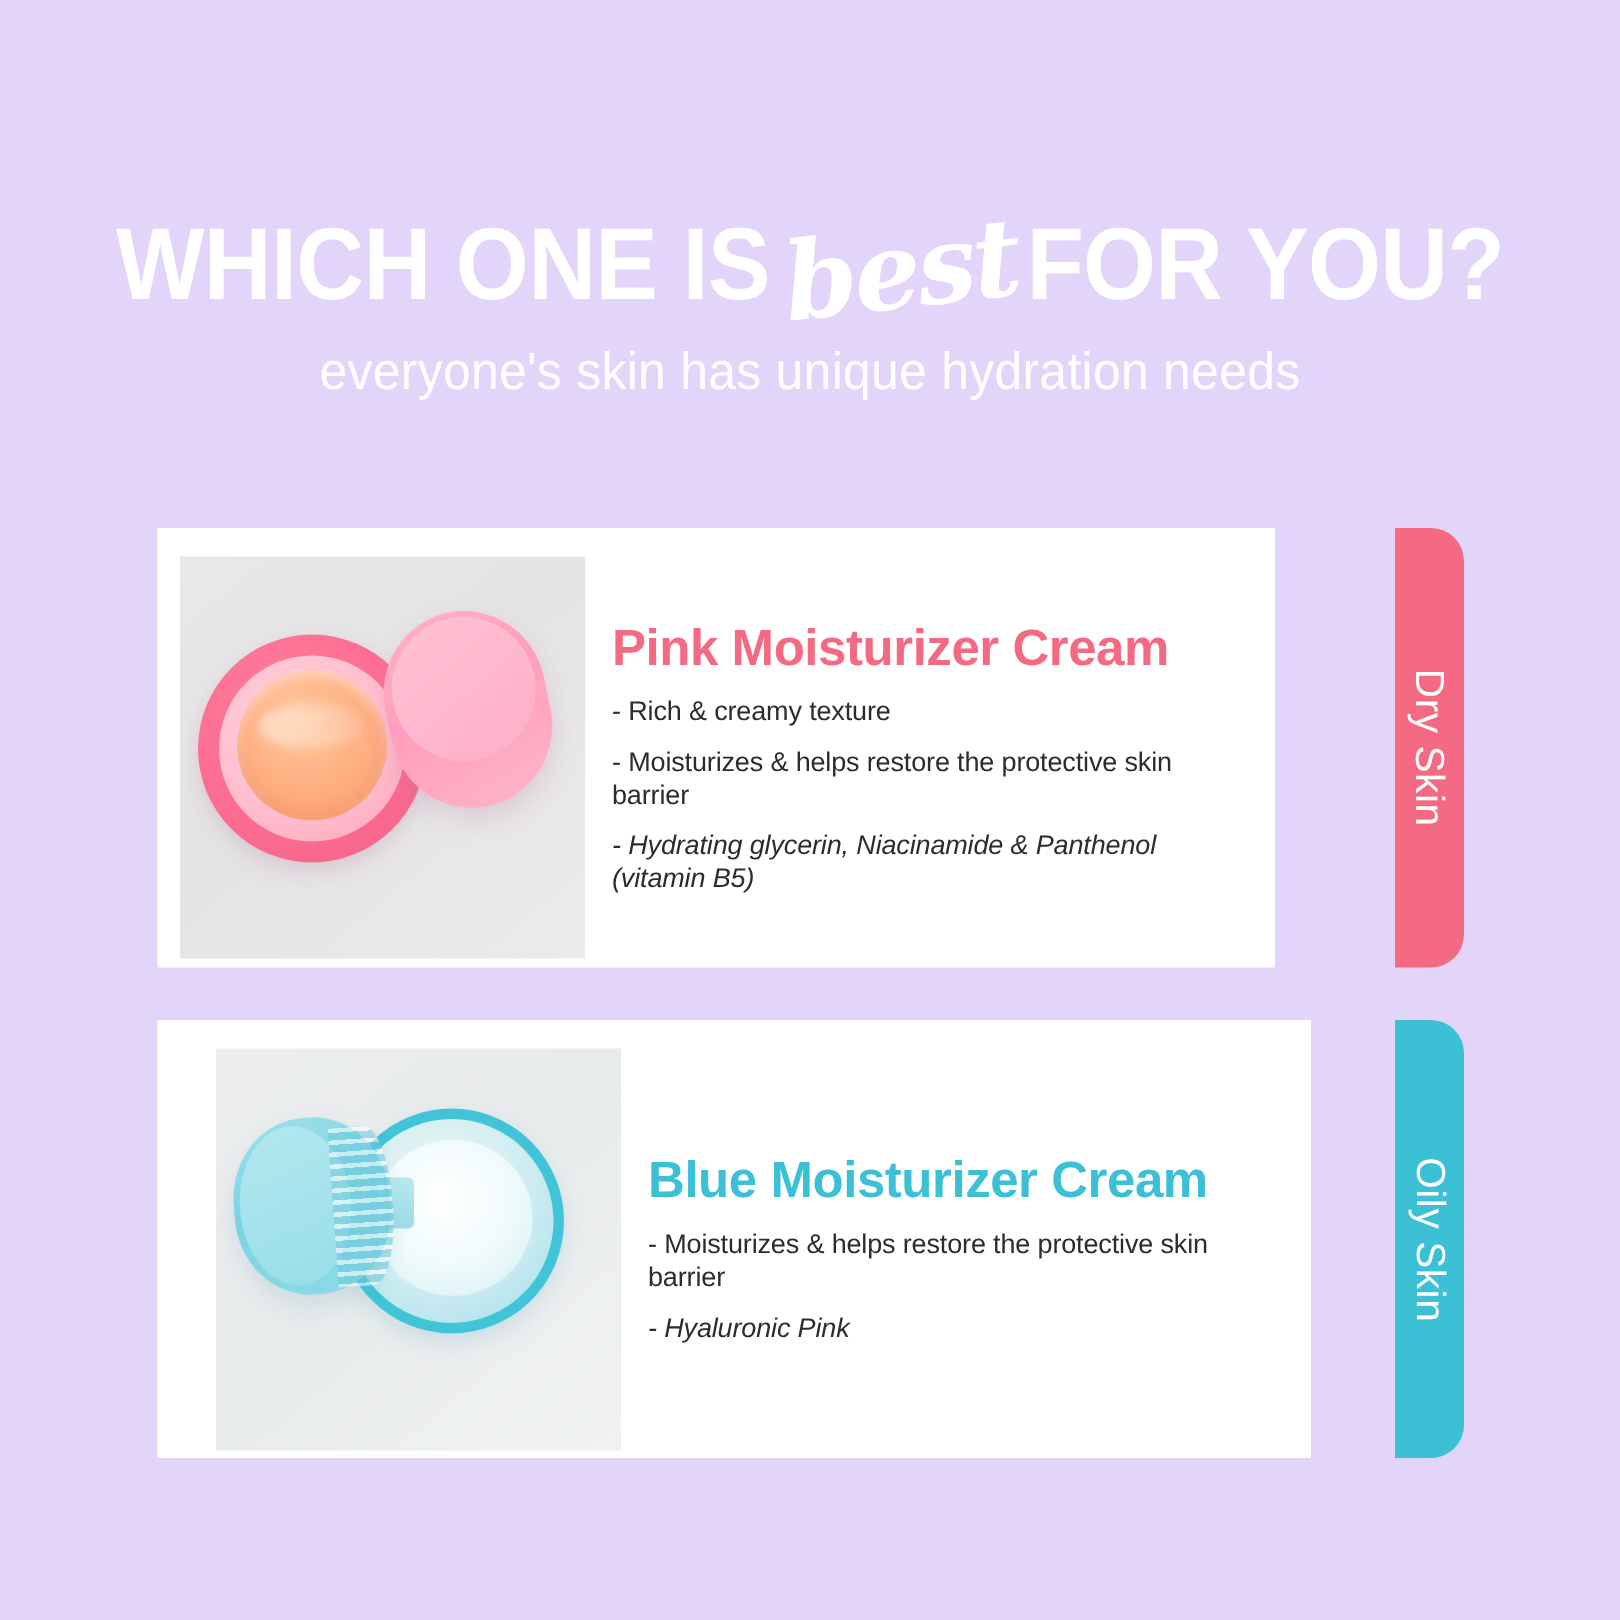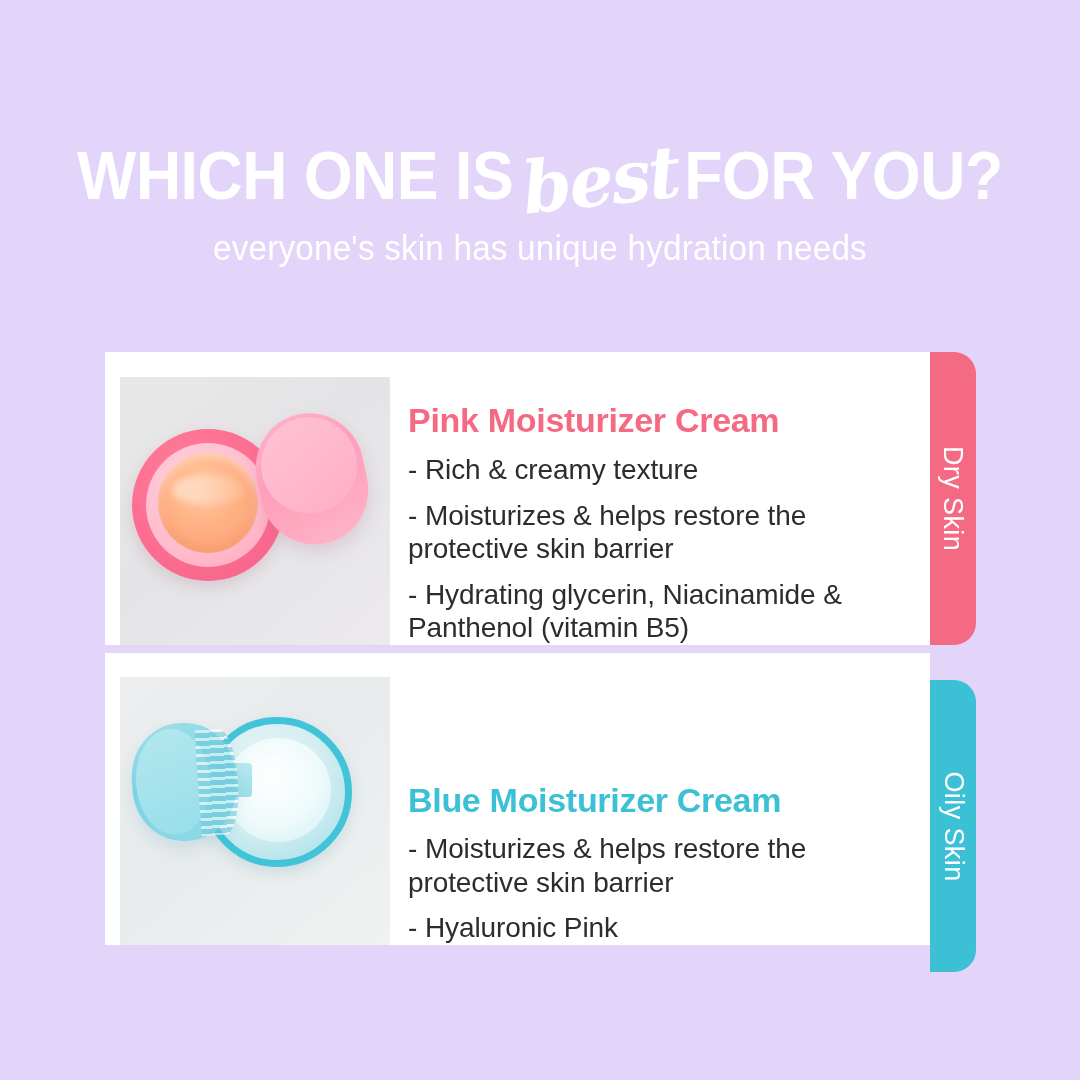--- a/index.html
+++ b/index.html
@@ -59,27 +59,27 @@
     font-weight: 400;
     letter-spacing: 0.2px;
     line-height: 1;
     transform: scaleX(0.95);
   }
 
   
   .card {
     position: absolute;
     left: 105px;
-    width: 825px;
+    width: 745px;
     background: #ffffff;
     display: flex;
-    align-items: flex-end;
+    align-items: center;
   }
   #card-pink { top: 352px; height: 293px; }
-  #card-blue { top: 653px; height: 292px; }
+  #card-blue { top: 680px; height: 292px; padding-left: 24px; }
 
   .card-photo {
     width: 270px;
     height: 268px;
     margin: 13px 0 0 15px;
     flex: 0 0 auto;
     position: relative;
     overflow: hidden;
   }
 
@@ -211,26 +211,26 @@
     letter-spacing: -0.3px;
     line-height: 1.05;
     white-space: nowrap;
   }
   .title-pink { color: #f56a83; }
   .title-blue { color: #3cc0d6; }
 
   .feature {
     margin: 0 0 12px 0;
     color: #2c2c2c;
-    font-size: 28px;
+    font-size: 18px;
     font-weight: 400;
     line-height: 1.2;
     letter-spacing: -0.1px;
   }
-  .feature:last-child { margin-bottom: 0; }
+  .feature:last-child { margin-bottom: 0; font-style: italic; }
 
   
   .side-tab {
     position: absolute;
     left: 930px;
     width: 46px;
     border-radius: 0 22px 22px 0;
     display: flex;
     align-items: center;
     justify-content: center;

